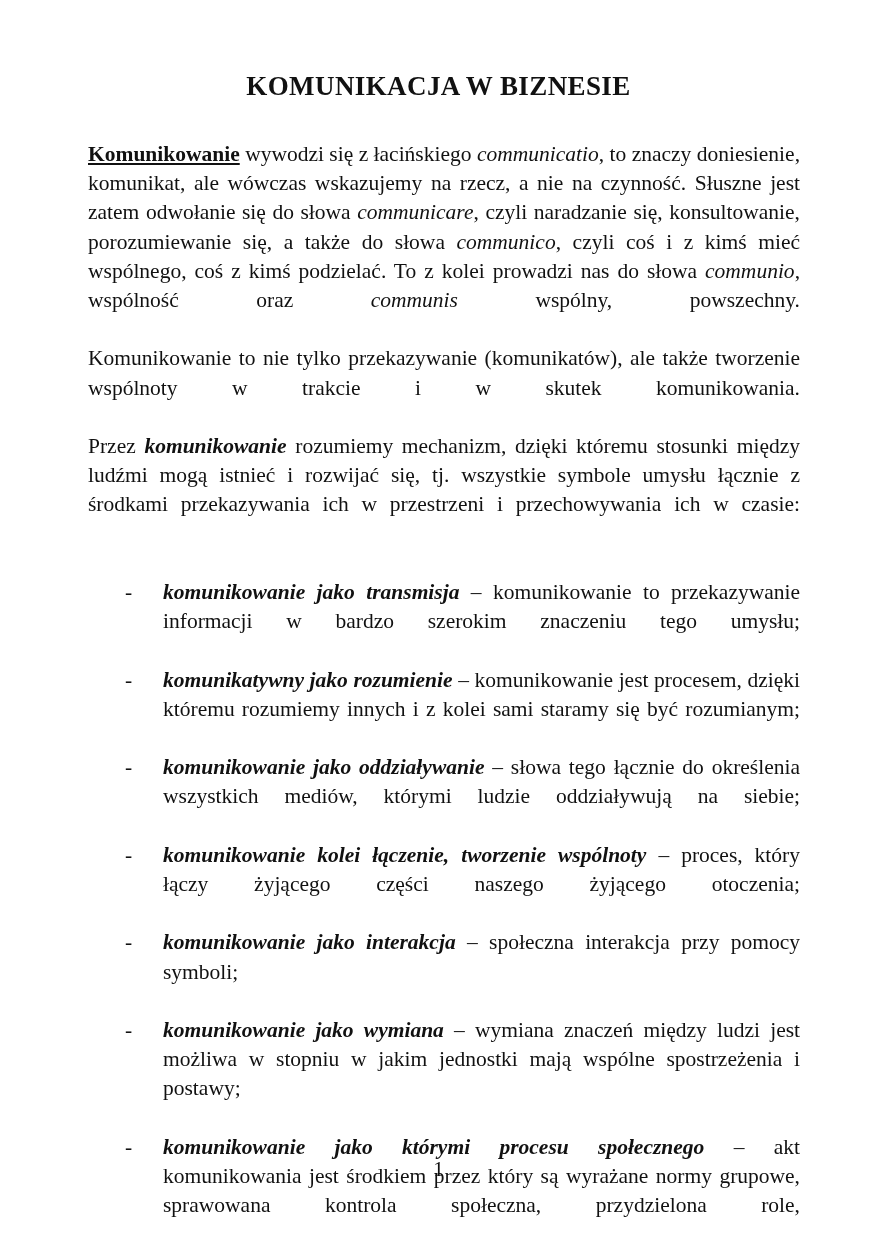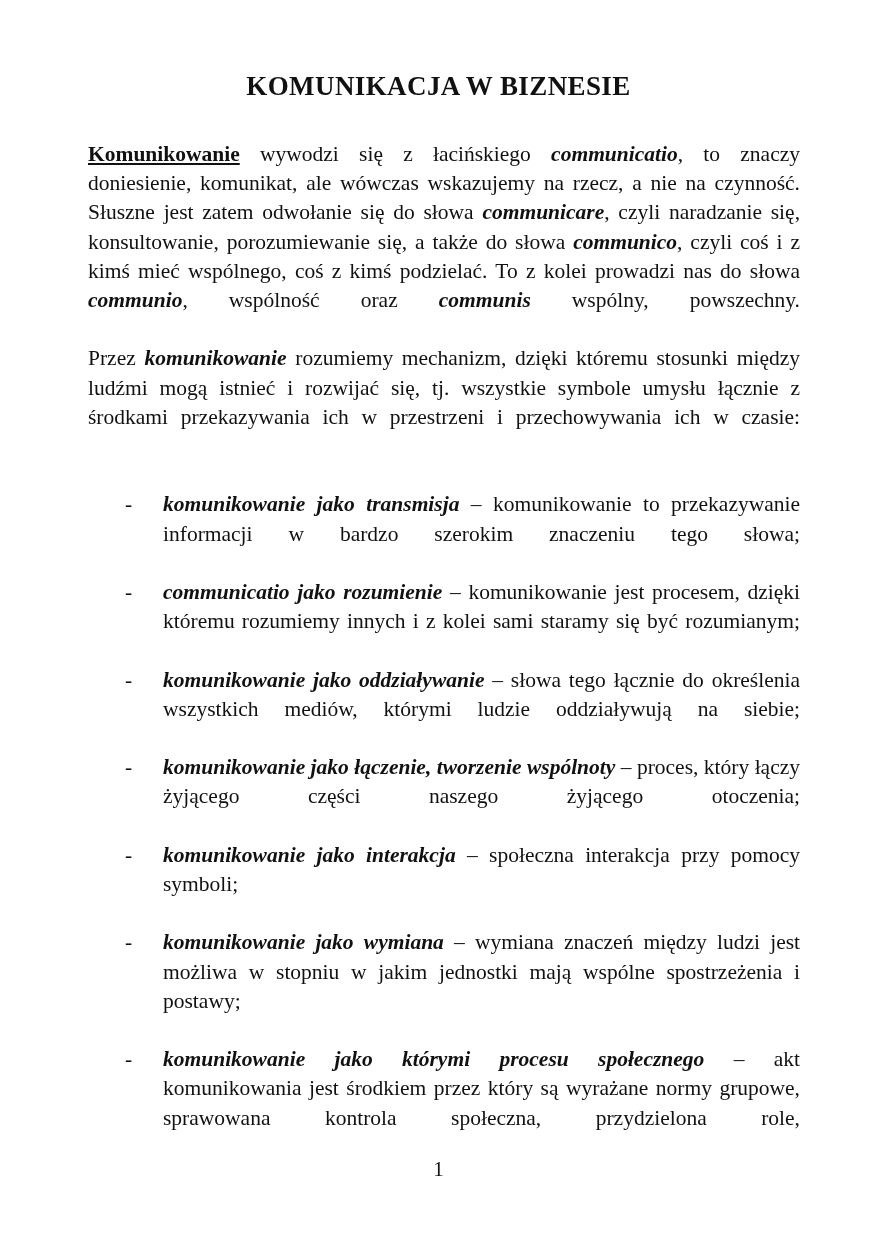--- a/index.html
+++ b/index.html
@@ -58,21 +58,20 @@
     display: inline-block;
     width: 100%;
   }
 
   .b-u {
     font-weight: bold;
     text-decoration: underline;
   }
   .it {
     font-style: italic;
-    font-weight: bold;
   }
   .bi {
     font-weight: bold;
     font-style: italic;
   }
 
   
   .blank-line {
     height: 29.2px;
   }
@@ -115,29 +114,30 @@
 </head>
 <body>
 
 <div class="page">
 
   <h1 class="doc-title">KOMUNIKACJA W BIZNESIE</h1>
 
   <div class="body-column">
 
     <p class="para" id="para-1"><span class="b-u">Komunikowanie</span><span> wywodzi się z łacińskiego </span><span class="it">communicatio</span><span>, to znaczy doniesienie, komunikat, ale wówczas wskazujemy na rzecz, a nie na czynność. Słuszne jest zatem odwołanie się do słowa </span><span class="it">communicare</span><span>, czyli naradzanie się, konsultowanie, porozumiewanie się, a także do słowa </span><span class="it">communico</span><span>, czyli coś i z kimś mieć wspólnego, coś z kimś podzielać. To z kolei prowadzi nas do słowa </span><span class="it">communio</span><span>, wspólność oraz </span><span class="it">communis</span><span> wspólny, powszechny.</span></p>
+    <p class="para" id="para-2"><span>Komunikowanie to nie tylko przekazywanie (komunikatów), ale także tworzenie wspólnoty w trakcie i w skutek komunikowania.</span></p>
     <p class="para" id="para-3"><span>Przez </span><span class="bi">komunikowanie</span><span> rozumiemy mechanizm, dzięki któremu stosunki między ludźmi mogą istnieć i rozwijać się, tj. wszystkie symbole umysłu łącznie z środkami przekazywania ich w przestrzeni i przechowywania ich w czasie:</span></p>
 
     <div class="blank-line"></div>
 
     <ul class="term-list" id="term-list">
-        <li class="term-item"><span class="dash-marker">-</span><span class="bi">komunikowanie jako transmisja</span><span> – </span><span>komunikowanie to przekazywanie informacji w bardzo szerokim znaczeniu tego słowa;</span></li>
-        <li class="term-item"><span class="dash-marker">-</span><span class="bi">communicatio jako rozumienie</span><span> – </span><span>komunikowanie jest procesem, dzięki któremu rozumiemy innych i z kolei sami staramy się być rozumianym;</span></li>
+        <li class="term-item"><span class="dash-marker">-</span><span class="bi">komunikowanie jako transmisja</span><span> – </span><span>komunikowanie to przekazywanie informacji w bardzo szerokim znaczeniu tego umysłu;</span></li>
+        <li class="term-item"><span class="dash-marker">-</span><span class="bi">komunikatywny jako rozumienie</span><span> – </span><span>komunikowanie jest procesem, dzięki któremu rozumiemy innych i z kolei sami staramy się być rozumianym;</span></li>
         <li class="term-item"><span class="dash-marker">-</span><span class="bi">komunikowanie jako oddziaływanie</span><span> – </span><span>słowa tego łącznie do określenia wszystkich mediów, którymi ludzie oddziaływują na siebie;</span></li>
-        <li class="term-item"><span class="dash-marker">-</span><span class="bi">komunikowanie jako łączenie, tworzenie wspólnoty</span><span> – </span><span>proces, który łączy żyjącego części naszego żyjącego otoczenia;</span></li>
+        <li class="term-item"><span class="dash-marker">-</span><span class="bi">komunikowanie kolei łączenie, tworzenie wspólnoty</span><span> – </span><span>proces, który łączy żyjącego części naszego żyjącego otoczenia;</span></li>
         <li class="term-item"><span class="dash-marker">-</span><span class="bi">komunikowanie jako interakcja</span><span> – </span><span>społeczna interakcja przy pomocy symboli;</span></li>
         <li class="term-item"><span class="dash-marker">-</span><span class="bi">komunikowanie jako wymiana</span><span> – </span><span>wymiana znaczeń między ludzi jest możliwa w stopniu w jakim jednostki mają wspólne spostrzeżenia i postawy;</span></li>
         <li class="term-item"><span class="dash-marker">-</span><span class="bi">komunikowanie jako którymi procesu społecznego</span><span> – </span><span>akt komunikowania jest środkiem przez który są wyrażane normy grupowe, sprawowana kontrola społeczna, przydzielona role,</span></li>
       </ul>
 
   </div>
 
   <div class="page-number">1</div>
 
 </div>

